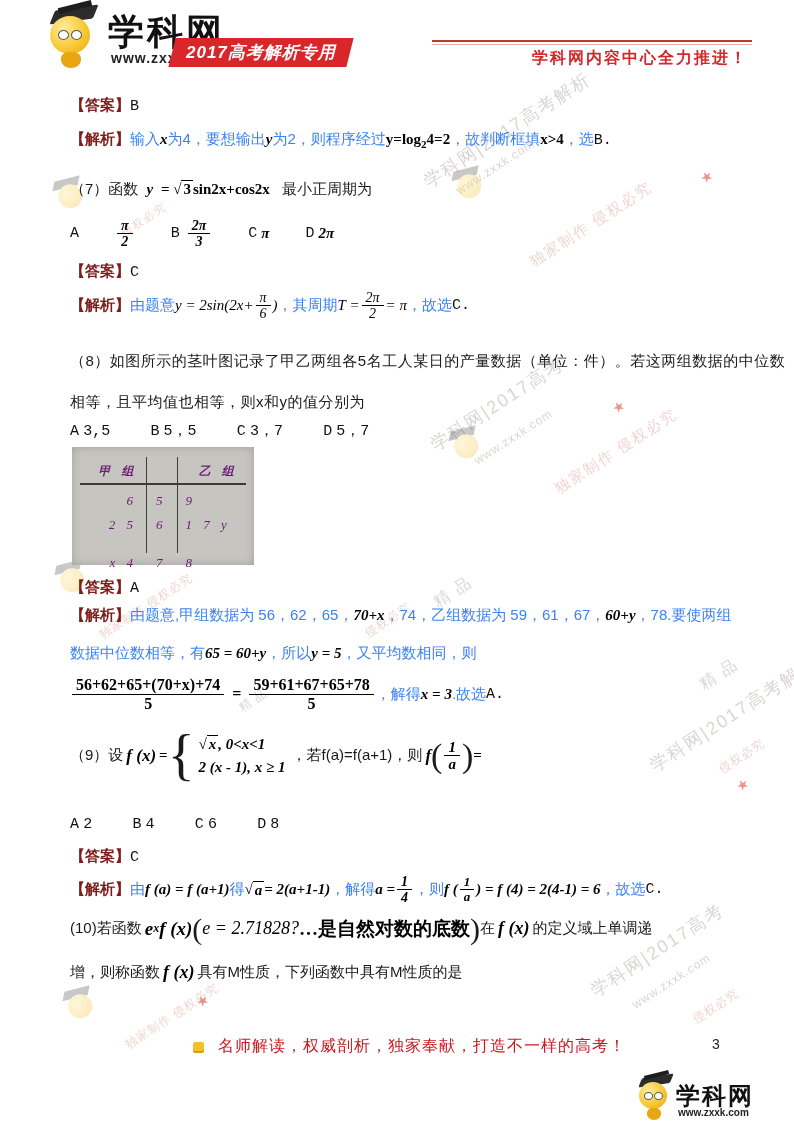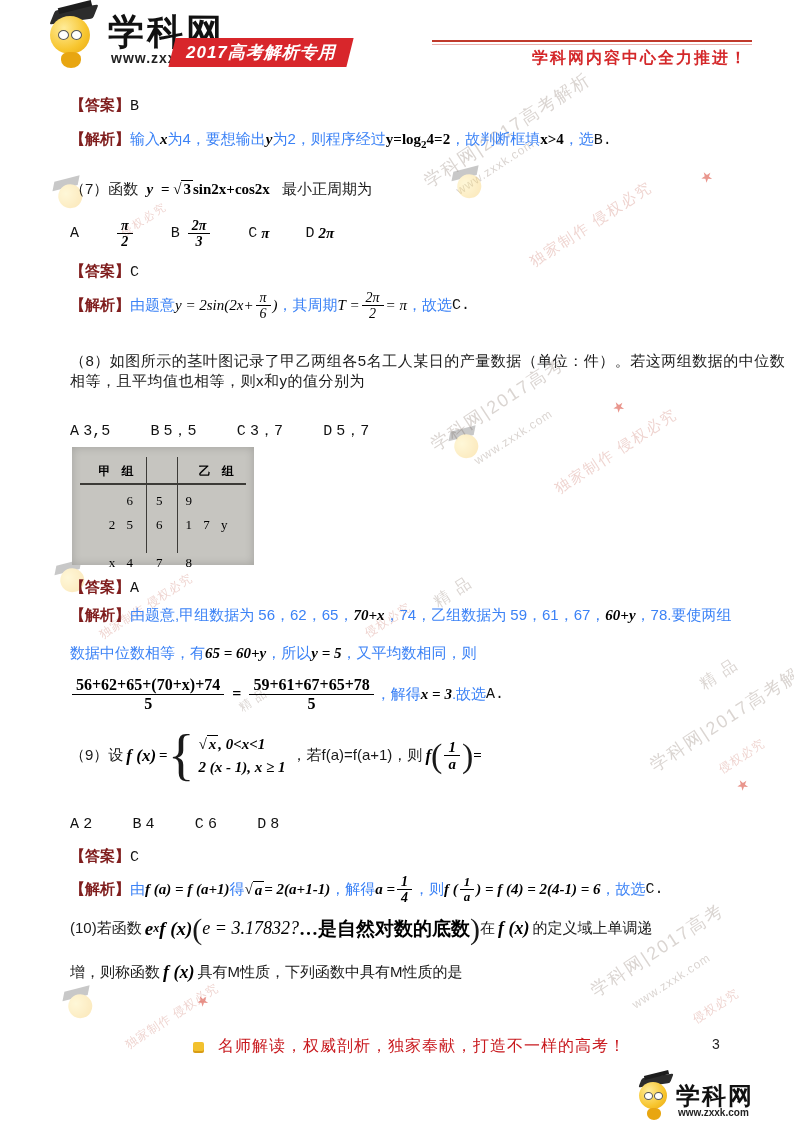--- a/index.html
+++ b/index.html
@@ -38,22 +38,22 @@
   .frac .num{display:block;padding:0 4px;border-bottom:1px solid currentColor;}
   .frac .den{display:block;padding:0 4px;}
   .sqrt-rad{border-top:1.6px solid currentColor;padding:0 2px;}
   .bigp{font-family:"Liberation Serif",serif;font-size:34px;font-weight:normal;vertical-align:middle;line-height:0.9;}
   .brace{font-family:"Liberation Serif",serif;font-size:56px;font-weight:200;line-height:0.85;margin-right:4px;}
   .gap{display:inline-block;width:36px;}
   .gap-s{display:inline-block;width:22px;}
   
   .photo{position:absolute;left:72px;top:447px;width:182px;height:118px;background:#c6c5c0;
          box-shadow:inset 0 0 10px rgba(0,0,0,.18);z-index:2;}
-  .slt{position:absolute;left:6px;top:8px;right:6px;bottom:8px;color:#000000;
-       font-family:"Liberation Serif","DejaVu Serif",serif;font-size:13px;}
+  .slt{position:absolute;left:6px;top:8px;right:6px;bottom:8px;color:#701a75;
+       font-family:"Liberation Serif","DejaVu Serif",serif;font-size:13px;font-style:italic;}
   .slt .vline{position:absolute;top:2px;bottom:4px;width:1px;background:#3c3b37;}
   .slt .hline{position:absolute;left:2px;right:2px;top:28px;height:1.5px;background:#3c3b37;}
   .slt .hd{position:absolute;top:8px;font-size:12px;letter-spacing:4px;font-weight:bold;}
   .sl-row{position:absolute;left:0;right:0;display:flex;letter-spacing:4px;}
   .sl-c1{width:40%;text-align:right;padding-right:9px;box-sizing:border-box;}
   .sl-c2{width:18%;text-align:center;}
   .sl-c3{padding-left:9px;}
   
   .footer-icon{position:absolute;left:193px;top:1042px;width:11px;height:9px;background:#f2c12e;border-radius:2px;box-shadow:0 2px 0 #d89c14;z-index:2;}
   .footer-text{position:absolute;left:218px;top:1036px;color:#c8191e;font-size:16px;letter-spacing:1px;z-index:2;}
@@ -190,21 +190,21 @@
     <span class="frac sm" style="font-size:14px;">
         <span class="num">2π</span>
         <span class="den">2</span>
       </span>
     <span class="sm">= π</span>
     <span class="red">，故选</span>
       <span class="mono">C.</span>
   </div>
 
   <div class="row" style="top:352px;letter-spacing:0.5px;">（8）如图所示的茎叶图记录了甲乙两组各5名工人某日的产量数据（单位：件）。若这两组数据的中位数</div>
-  <div class="row" style="top:372px;letter-spacing:0.5px;">相等，且平均值也相等，则x和y的值分别为</div>
+  <div class="row" style="top:393px;letter-spacing:0.5px;">相等，且平均值也相等，则x和y的值分别为</div>
   <div class="row" style="top:421px;">
     <span class="mono">A</span>&nbsp;<span class="mono">3,5</span><span class="gap"></span>
     <span class="mono">B</span>&nbsp;<span class="mono">5，5</span><span class="gap"></span>
     <span class="mono">C</span>&nbsp;<span class="mono">3，7</span><span class="gap"></span>
     <span class="mono">D</span>&nbsp;<span class="mono">5，7</span>
   </div>
 
   <div class="photo">
     <div class="slt">
       <div class="vline" style="left:40%;"></div>
@@ -307,21 +307,21 @@
     <span class="red">，故选</span>
       <span class="mono">C.</span>
   </div>
 
   <div class="row flexrow" style="top:915px;">
     <span>(10)若函数</span>
     <span class="bmi" style="font-size:19px;margin-left:3px;">e</span>
       <sup class="bmi" style="font-size:12px;">x</sup>
     <span class="bmi" style="font-size:19px;">f (x)</span>
     <span class="bigp" style="font-size:30px;">(</span>
-    <span class="sm" style="font-size:18px;font-style:italic;">e = 3.17832?</span>
+    <span class="sm" style="font-size:18px;font-style:italic;">e = 2.71828?</span>
     <span class="bm" style="font-size:19px;"> …是自然对数的底数</span>
     <span class="bigp" style="font-size:30px;">)</span>
     <span>在</span>
     <span class="bmi" style="font-size:18px;margin:0 3px;">f (x)</span>
     <span>的定义域上单调递</span>
   </div>
   <div class="row flexrow" style="top:962px;">
     <span>增，则称函数</span>
     <span class="bmi" style="font-size:18px;margin:0 3px;">f (x)</span>
     <span>具有M性质，下列函数中具有M性质的是</span>

